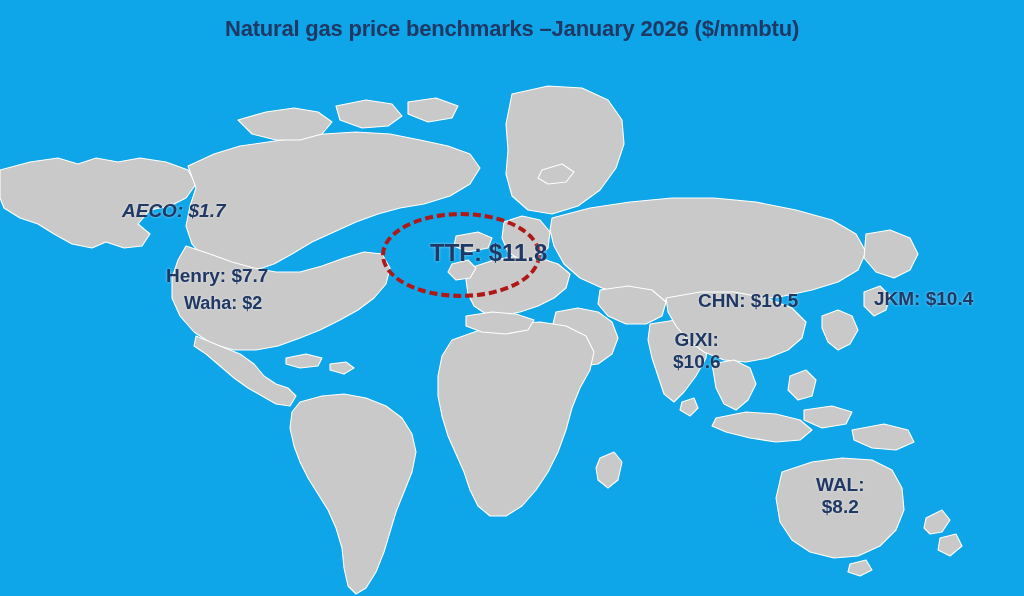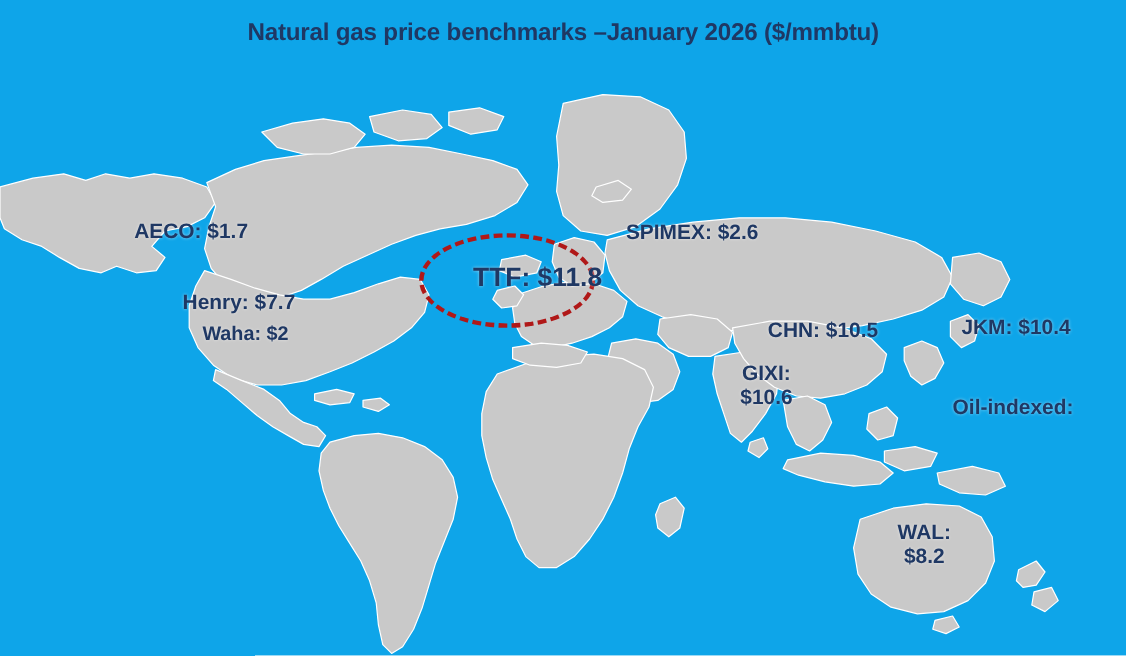--- a/index.html
+++ b/index.html
@@ -50,21 +50,21 @@
   .label {
     position: absolute;
     color: #1F3864;
     font-weight: bold;
     font-size: 19px;
     line-height: 1.18;
     white-space: nowrap;
     text-shadow: 0 0 3px rgba(255,255,255,0.55);
   }
   .label.two-line { white-space: normal; text-align: center; }
-  .lbl-aeco     { left: 122px; top: 200px; }
+  .lbl-aeco     { left: 122px; top: 200px; font-style: italic; }
   .lbl-henry    { left: 146px; top: 265px; margin-left: 20px; }
   .lbl-waha     { left: 184px; top: 293px; font-size: 18px; }
   .lbl-ttf      { left: 394px; top: 239px; font-size: 24px; margin-left: 36px; }
   .lbl-spimex   { left: 569px; top: 201px; }
   .lbl-chn      { left: 698px; top: 290px; }
   .lbl-gixi     { left: 673px; top: 329px; }
   .lbl-jkm      { left: 874px; top: 288px; }
   .lbl-oil      { left: 866px; top: 360px; }
   .lbl-wal      { left: 816px; top: 474px; }
   .lbl-sub      { display: block; }
@@ -190,33 +190,31 @@
   <div id="ttf-ellipse"></div>
 
   <div class="label lbl-aeco">AECO: $1.7</div>
 
   <div class="label lbl-henry">Henry: $7.7</div>
 
   <div class="label lbl-waha">Waha: $2</div>
 
   <div class="label lbl-ttf">TTF: $11.8</div>
 
-  <div class="label lbl-spimex">SPIMEX: $2.6</div>
 
   <div class="label lbl-chn">CHN: $10.5</div>
 
   <div class="label two-line lbl-gixi">
     <span class="lbl-sub">GIXI:</span>
     <span class="lbl-sub">$10.6</span>
   </div>
 
   <div class="label lbl-jkm">JKM: $10.4</div>
 
   <div class="label two-line lbl-oil">
-    <span class="lbl-sub">Oil-indexed:</span>
   </div>
 
   <div class="label two-line lbl-wal">
     <span class="lbl-sub">WAL:</span>
     <span class="lbl-sub">$8.2</span>
   </div>
 
 </div>
 
 </body></html>

